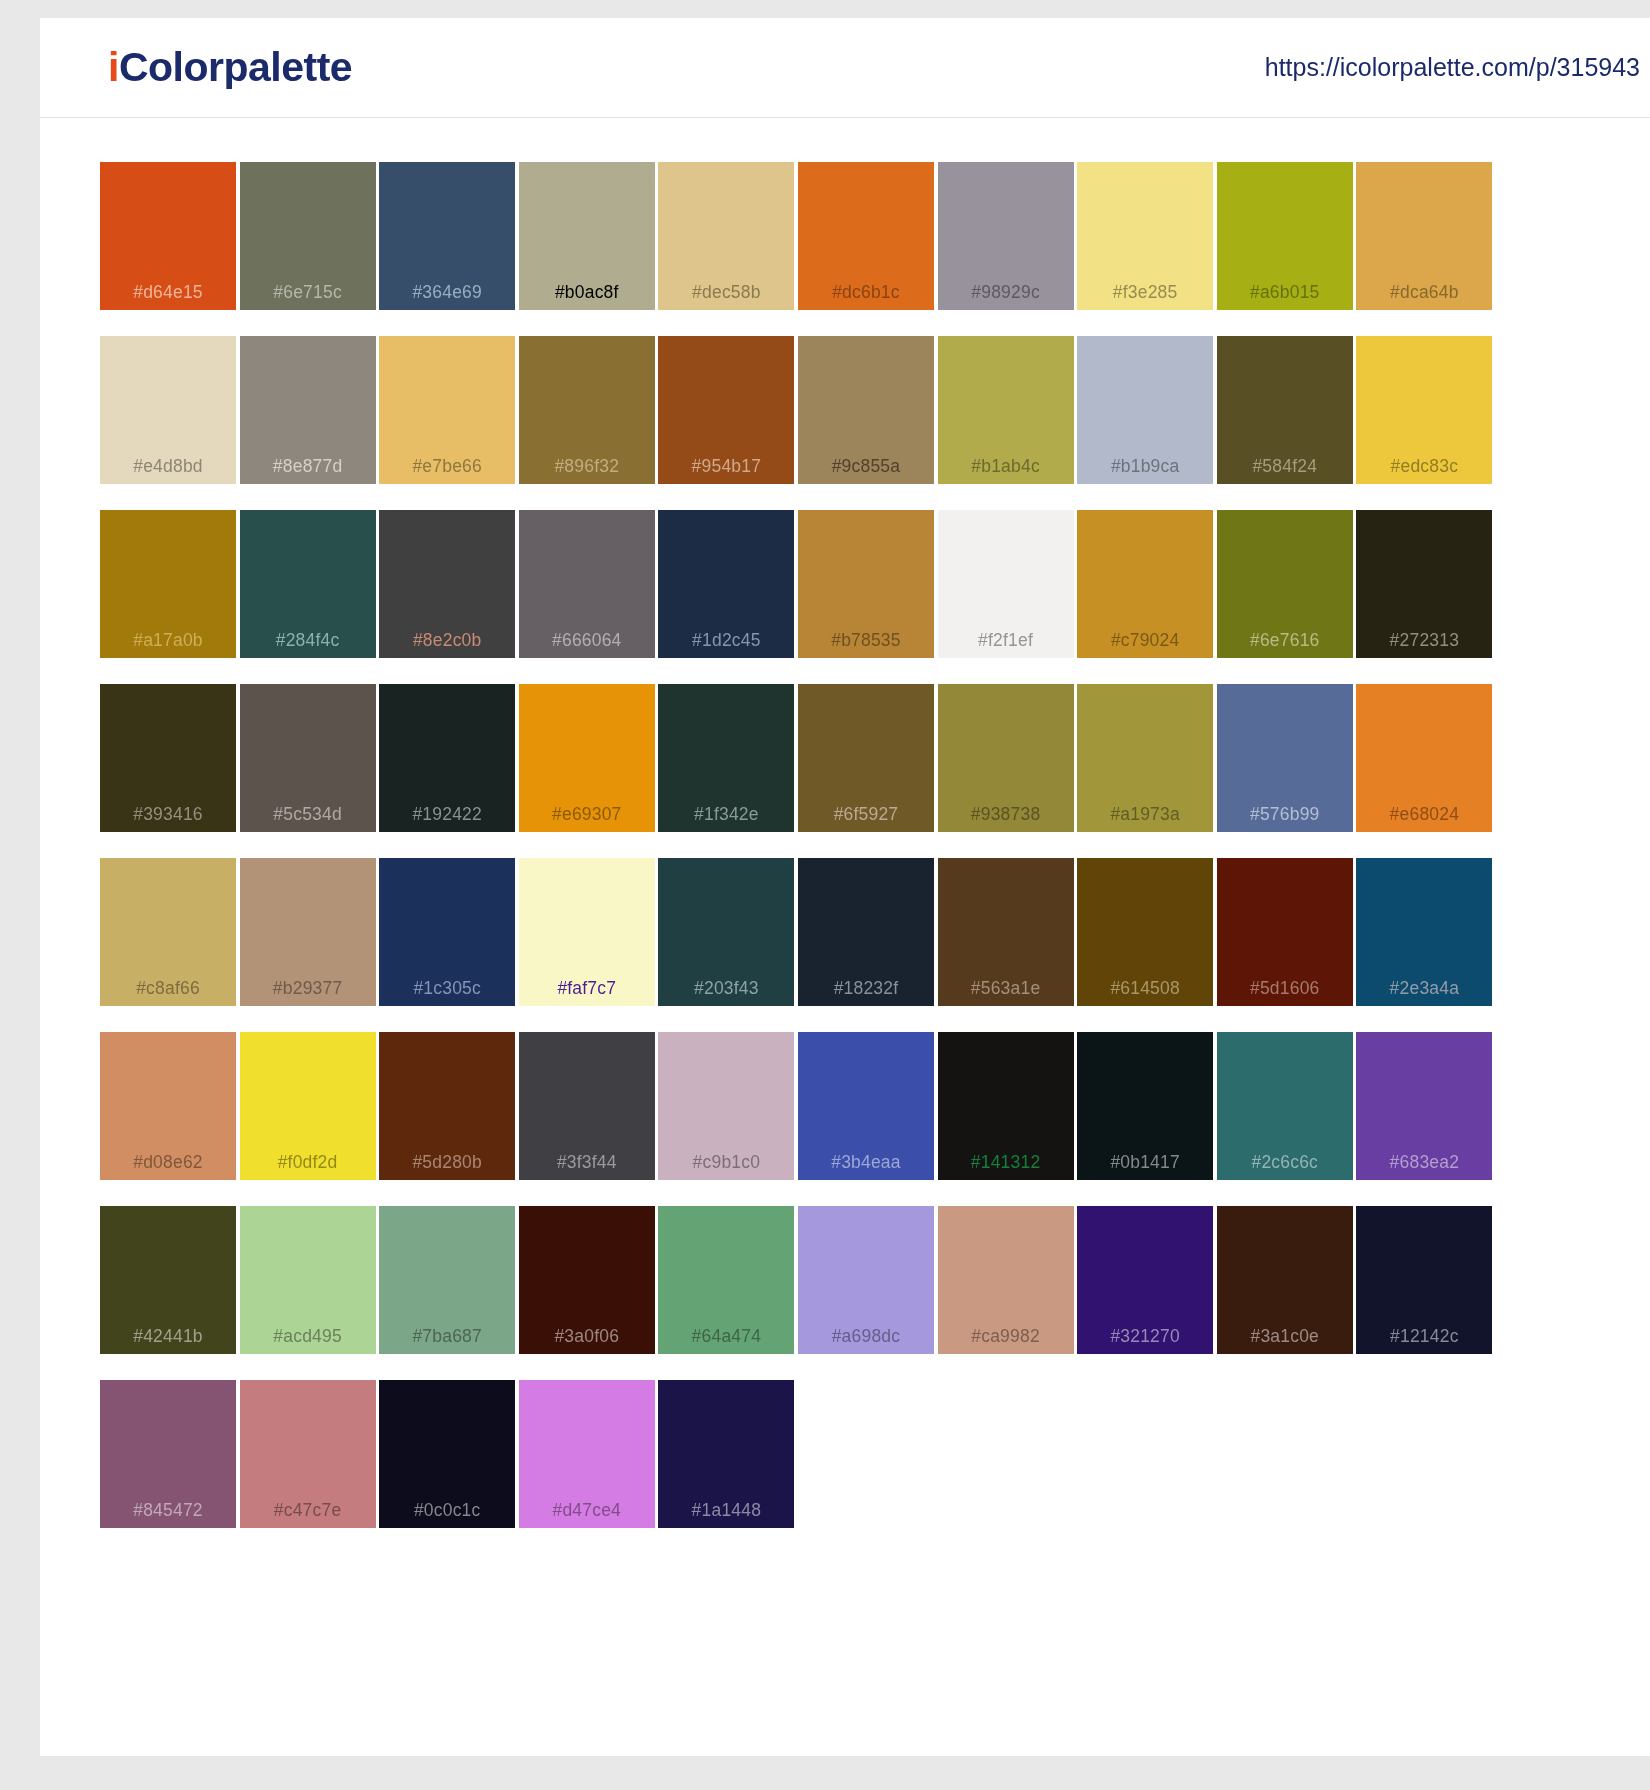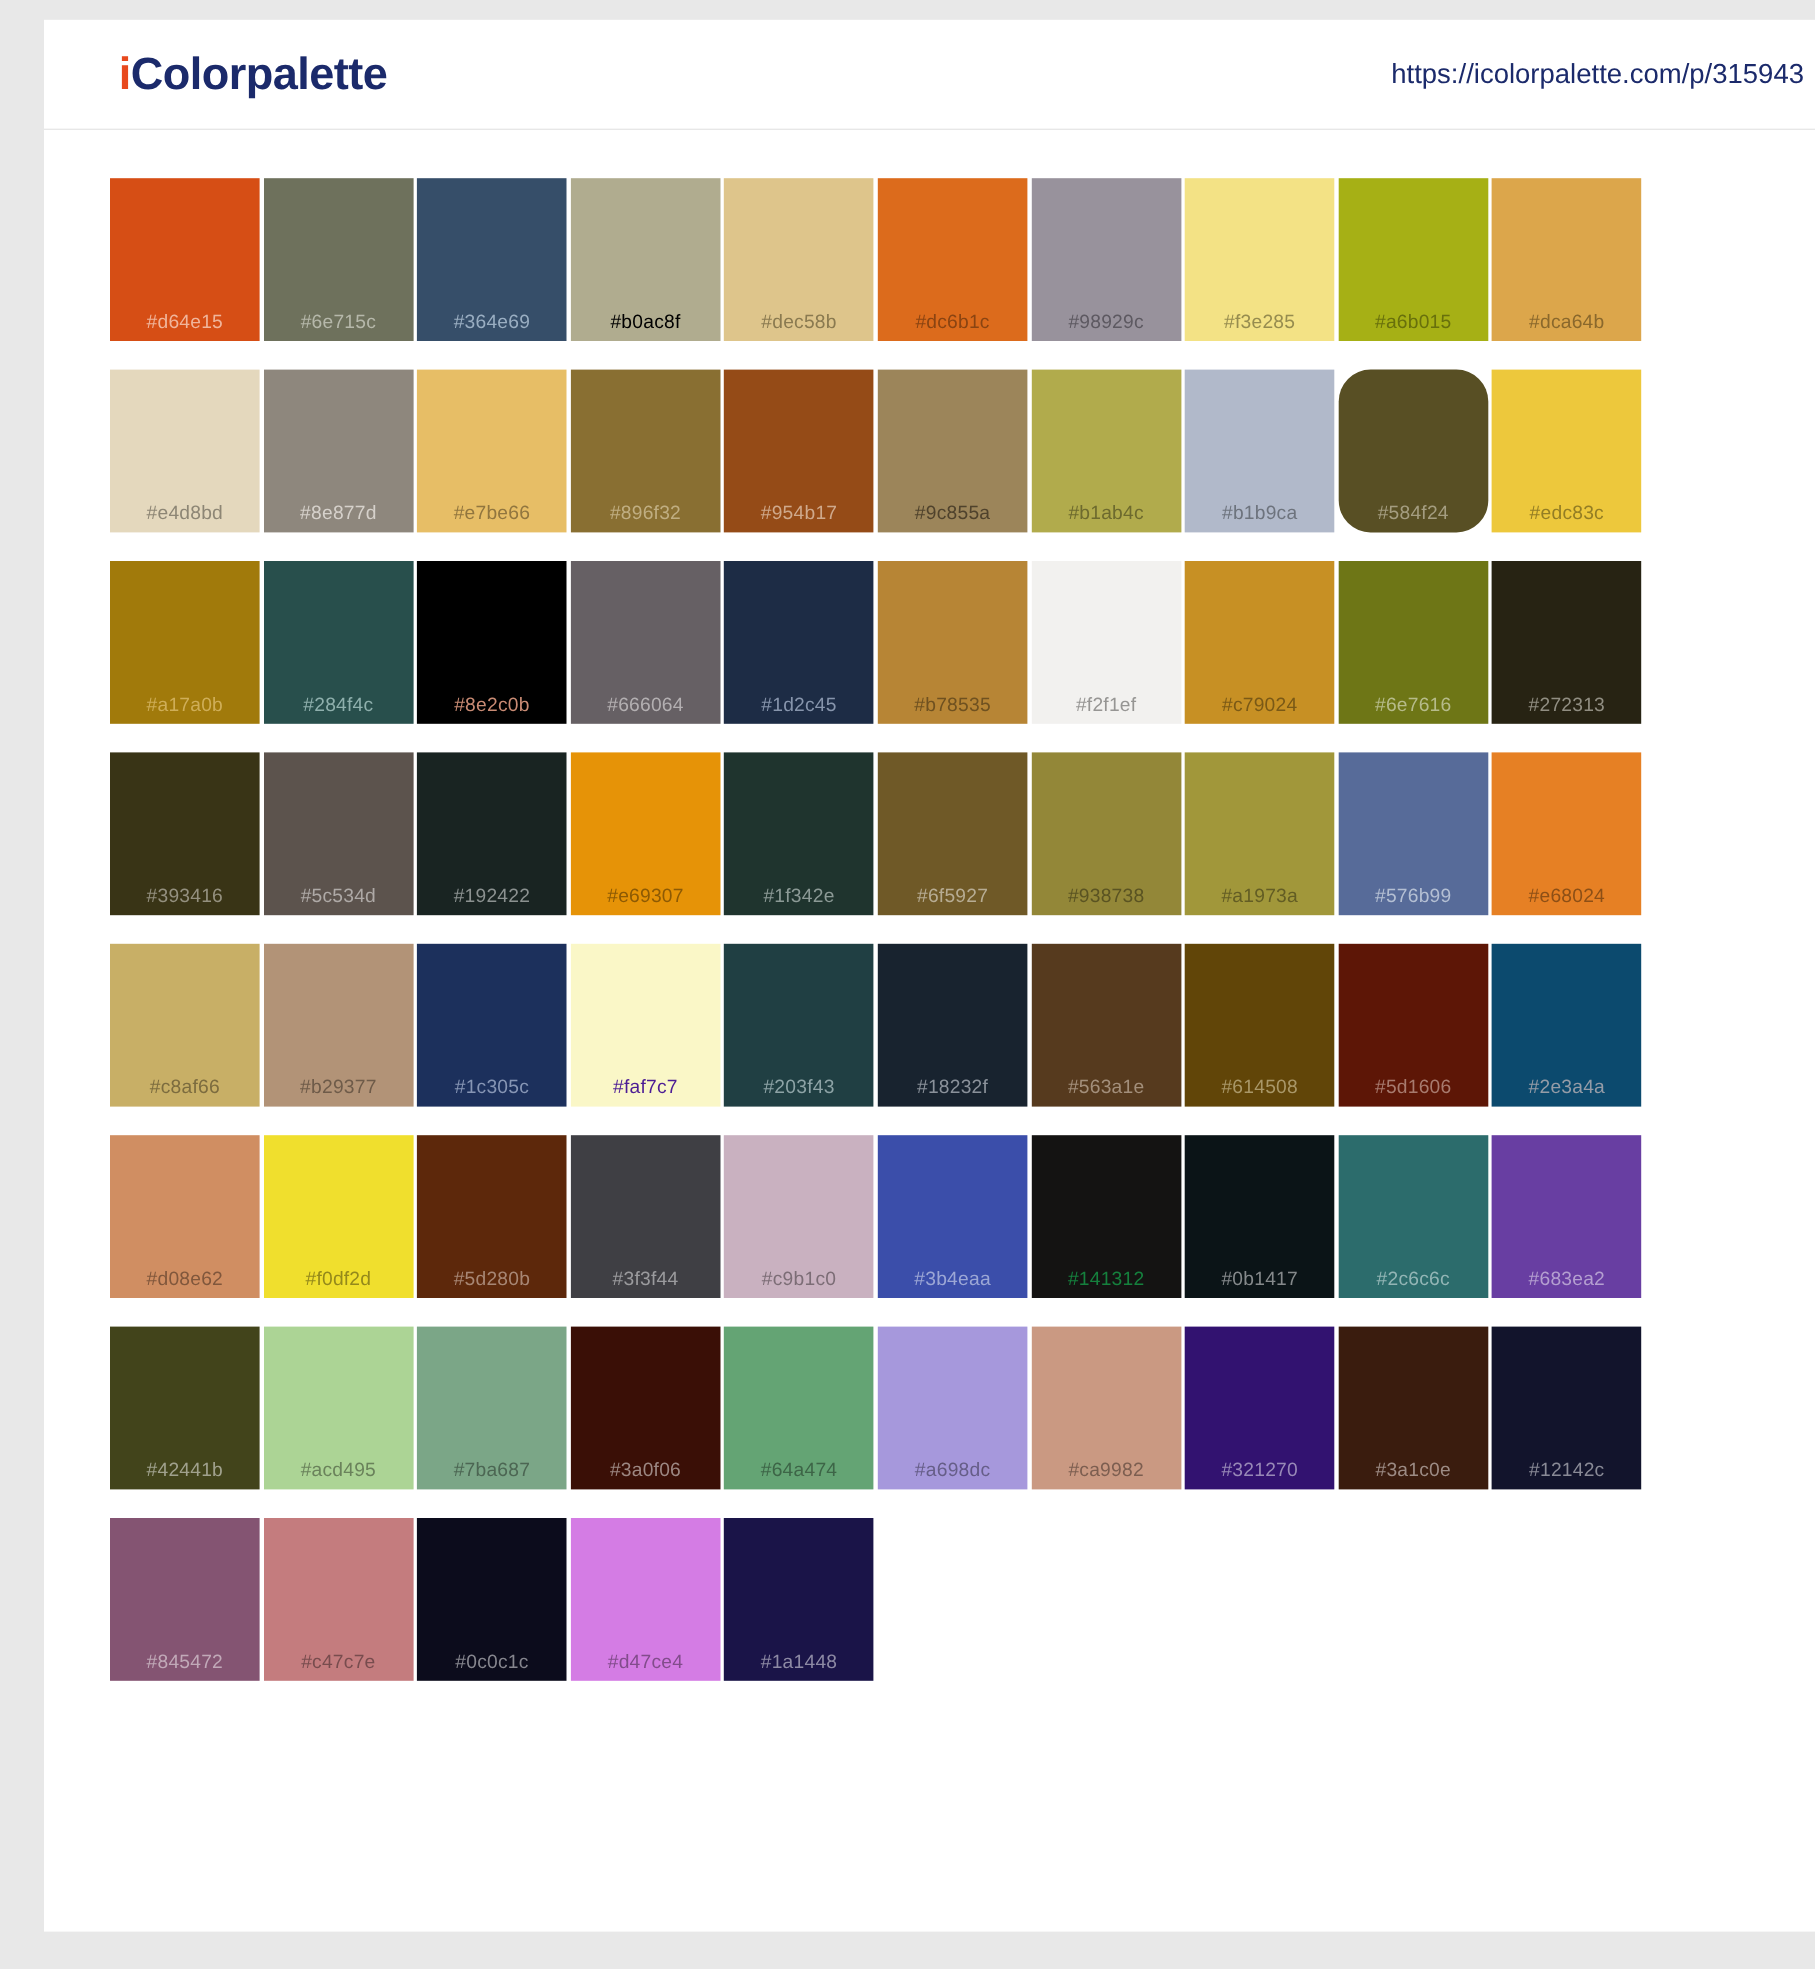--- a/index.html
+++ b/index.html
@@ -139,33 +139,33 @@
         </div>
         <div class="swatch" style="background: rgb(156, 133, 90);">
           <div class="swatch-label" style="color: rgb(79, 66, 44);">#9c855a</div>
         </div>
         <div class="swatch" style="background: rgb(177, 171, 76);">
           <div class="swatch-label" style="color: rgb(109, 106, 46);">#b1ab4c</div>
         </div>
         <div class="swatch" style="background: rgb(177, 185, 202);">
           <div class="swatch-label" style="color: rgb(109, 115, 125);">#b1b9ca</div>
         </div>
-        <div class="swatch" style="background: rgb(88, 79, 36); border-radius: 29px;">
+        <div class="swatch" style="background: rgb(88, 79, 36);">
           <div class="swatch-label" style="color: rgb(164, 157, 128);">#584f24</div>
         </div>
         <div class="swatch" style="background: rgb(237, 200, 60);">
           <div class="swatch-label" style="color: rgb(147, 125, 36);">#edc83c</div>
         </div>
         <div class="swatch" style="background: rgb(161, 122, 11);">
           <div class="swatch-label" style="color: rgb(207, 174, 88);">#a17a0b</div>
         </div>
         <div class="swatch" style="background: rgb(40, 79, 76);">
           <div class="swatch-label" style="color: rgb(143, 176, 173);">#284f4c</div>
         </div>
-        <div class="swatch" style="background: #000000;">
+        <div class="swatch" style="background: #404040;">
           <div class="swatch-label" style="color: rgb(201, 139, 116);">#8e2c0b</div>
         </div>
         <div class="swatch" style="background: rgb(102, 96, 100);">
           <div class="swatch-label" style="color: rgb(179, 175, 177);">#666064</div>
         </div>
         <div class="swatch" style="background: rgb(29, 44, 69);">
           <div class="swatch-label" style="color: rgb(135, 149, 172);">#1d2c45</div>
         </div>
         <div class="swatch" style="background: rgb(183, 133, 53);">
           <div class="swatch-label" style="color: rgb(111, 81, 32);">#b78535</div>

